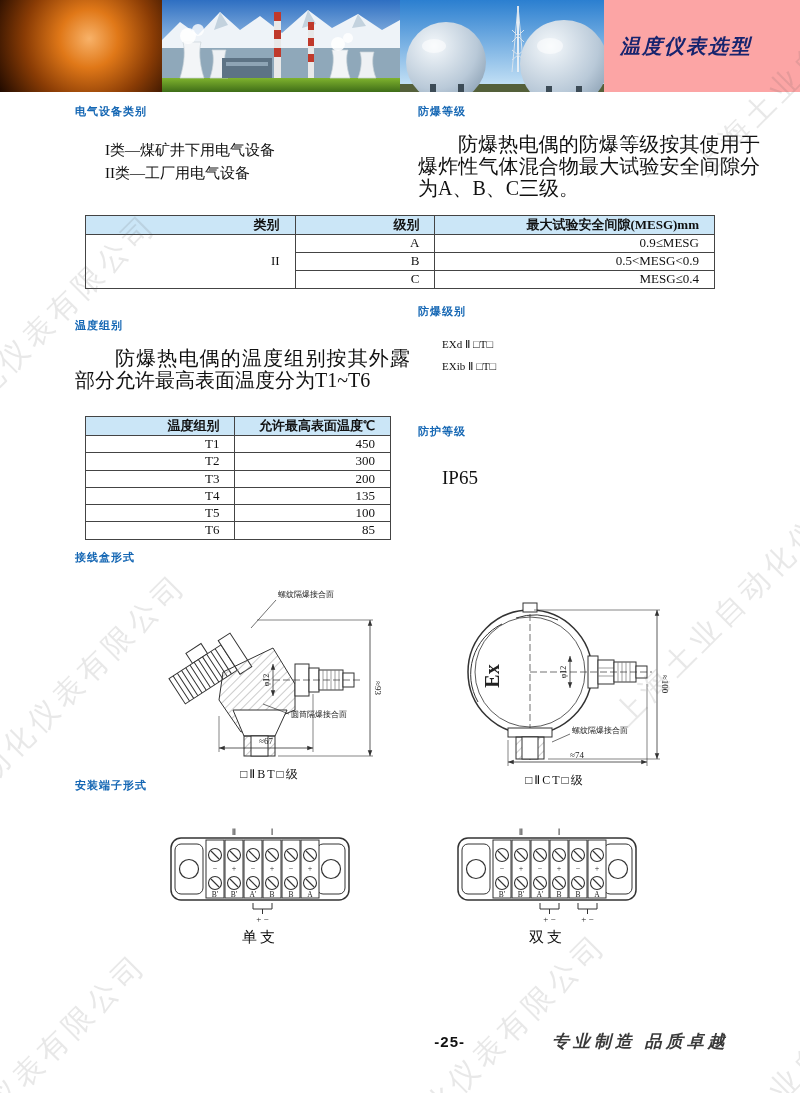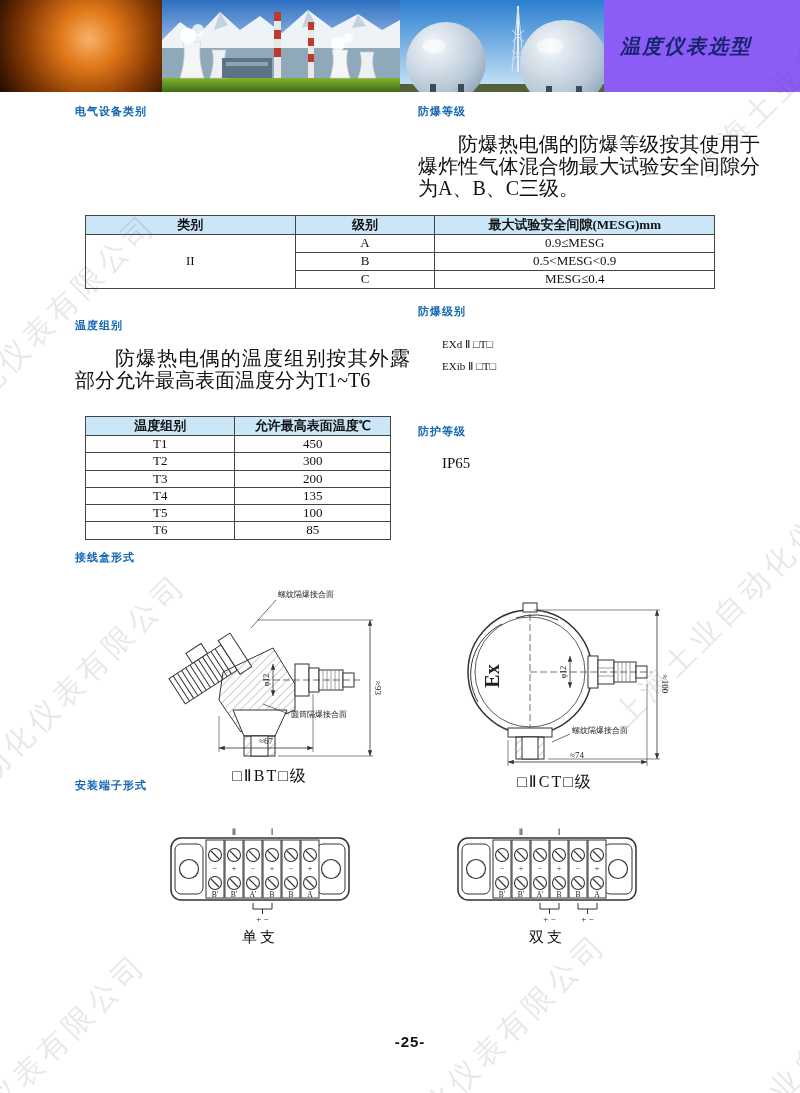--- a/index.html
+++ b/index.html
@@ -4,44 +4,44 @@
 <style>
   html,body{margin:0;padding:0;background:#e9e9e9;}
   .page{position:relative;width:800px;height:1093px;margin:0 auto;background:#fff;
         overflow:hidden;font-family:"Liberation Serif",serif;color:#111;}
   
   .header{position:absolute;left:0;top:0;width:800px;height:92px;display:flex;}
   .photo{height:92px;position:relative;overflow:hidden;}
   .photo1{width:162px;background:radial-gradient(circle at 55% 42%,#f8b269 0%,#e07818 28%,#8a3c05 62%,#200a00 100%);}
   .photo2{width:238px;}
   .photo3{width:204px;}
-  .title-block{flex:1;background:#8b5cf6;display:flex;align-items:center;}
+  .title-block{flex:1;background:#fca5a5;display:flex;align-items:center;}
   .page-title{font-family:"Liberation Sans",sans-serif;font-style:italic;font-weight:bold;
               font-size:20px;color:#17246e;letter-spacing:2px;padding-left:16px;}
   
   .abs{position:absolute;}
   h3.sec{margin:0;font-family:"Liberation Sans",sans-serif;font-size:11px;font-weight:bold;
          color:#1567b4;letter-spacing:1px;}
   .lines{margin-top:20px;padding-left:30px;font-size:15px;line-height:23px;}
   .para{margin:14px 0 0 0;font-size:20px;line-height:22px;text-indent:2em;text-align:justify;}
   .exlist{margin-top:14px;padding-left:24px;font-size:11px;line-height:22px;}
-  .pvalue{margin-top:16px;padding-left:24px;font-size:15px;}
+  .pvalue{margin-top:28px;padding-left:24px;font-size:19px;}
   
   table.t{border-collapse:collapse;font-size:13px;}
-  table.t th,table.t td{border:1px solid #444;text-align:center;padding:0 15px;line-height:1.25;}
+  table.t th,table.t td{border:1px solid #444;text-align:right;padding:0 15px;line-height:1.25;}
   table.t th{background:#cbe6f7;font-weight:bold;height:18px;}
   #mesg-table td{height:17px;}
   #temp-table td{height:15px;}
   
   .draw-wrap{position:absolute;text-align:center;}
-  .draw-caption{font-size:16px;letter-spacing:2px;margin-top:0;}
+  .draw-caption{font-size:12px;letter-spacing:2px;margin-top:0;}
   .term-caption{font-size:15px;letter-spacing:3px;margin-top:0;}
   svg text{font-family:"Liberation Serif",serif;fill:#222;}
   
-  .pageno{position:absolute;left:355px;top:1033px;width:110px;text-align:center;
+  .pageno{position:absolute;left:355px;top:1033px;width:110px;text-align:right;
           font-family:"Liberation Sans",sans-serif;font-weight:bold;font-size:15px;letter-spacing:1px;}
   .slogan{position:absolute;left:552px;top:1030px;font-family:"Liberation Sans",sans-serif;
           font-style:italic;font-weight:bold;font-size:17px;letter-spacing:4px;color:#3a3a3a;}
   
   .wm{position:absolute;white-space:nowrap;font-family:"Liberation Sans",sans-serif;
       font-size:30px;letter-spacing:5px;color:rgba(90,90,90,0.14);
       transform:rotate(-45deg);transform-origin:0 50%;pointer-events:none;z-index:6;}
 </style>
 </head>
 <body>
@@ -114,20 +114,24 @@
         <ellipse cx="150" cy="46" rx="13" ry="8" fill="#ffffff" opacity="0.55"></ellipse>
       </svg>
     </div>
     <div class="title-block">
       <span class="page-title">温度仪表选型</span>
     </div>
   </div>
 
   <div class="abs" style="left:75px;top:104px;width:330px;">
     <h3 class="sec">电气设备类别</h3>
+    <div class="lines">
+      <div>I类—煤矿井下用电气设备</div>
+      <div>II类—工厂用电气设备</div>
+    </div>
   </div>
   <div class="abs" style="left:418px;top:104px;width:342px;">
     <h3 class="sec">防爆等级</h3>
     <p class="para">防爆热电偶的防爆等级按其使用于爆炸性气体混合物最大试验安全间隙分为A、B、C三级。</p>
   </div>
 
   <table class="t abs" id="mesg-table" style="left:85px;top:215px;width:630px;">
     <colgroup>
         <col style="width:210px">
         <col style="width:140px">
@@ -437,20 +441,21 @@
       <line x1="97.5" y1="87" x2="97.5" y2="92" stroke="#333" stroke-width="1"></line>
       <text x="97.5" y="100" font-size="9" text-anchor="middle">+ −</text>
       <polyline points="126,81 126,87 145,87 145,81" fill="none" stroke="#333" stroke-width="1"></polyline>
       <line x1="135.5" y1="87" x2="135.5" y2="92" stroke="#333" stroke-width="1"></line>
       <text x="135.5" y="100" font-size="9" text-anchor="middle">+ −</text>
     </svg>
     <div class="term-caption">双支</div>
   </div>
 
   <div class="pageno">-25-</div>
+  <div class="slogan">专业制造  品质卓越</div>
 
   <div class="wm" style="left:-170px;top:520px;">上海土业自动化仪表有限公司</div>
   <div class="wm" style="left:-140px;top:880px;">上海土业自动化仪表有限公司</div>
   <div class="wm" style="left:-180px;top:1260px;">上海土业自动化仪表有限公司</div>
   <div class="wm" style="left:620px;top:700px;">上海土业自动化仪表有限公司</div>
   <div class="wm" style="left:700px;top:150px;">上海土业自动化仪表有限公司</div>
   <div class="wm" style="left:280px;top:1240px;">上海土业自动化仪表有限公司</div>
   <div class="wm" style="left:700px;top:1150px;">上海土业自动化仪表有限公司</div>
 
 </div>

